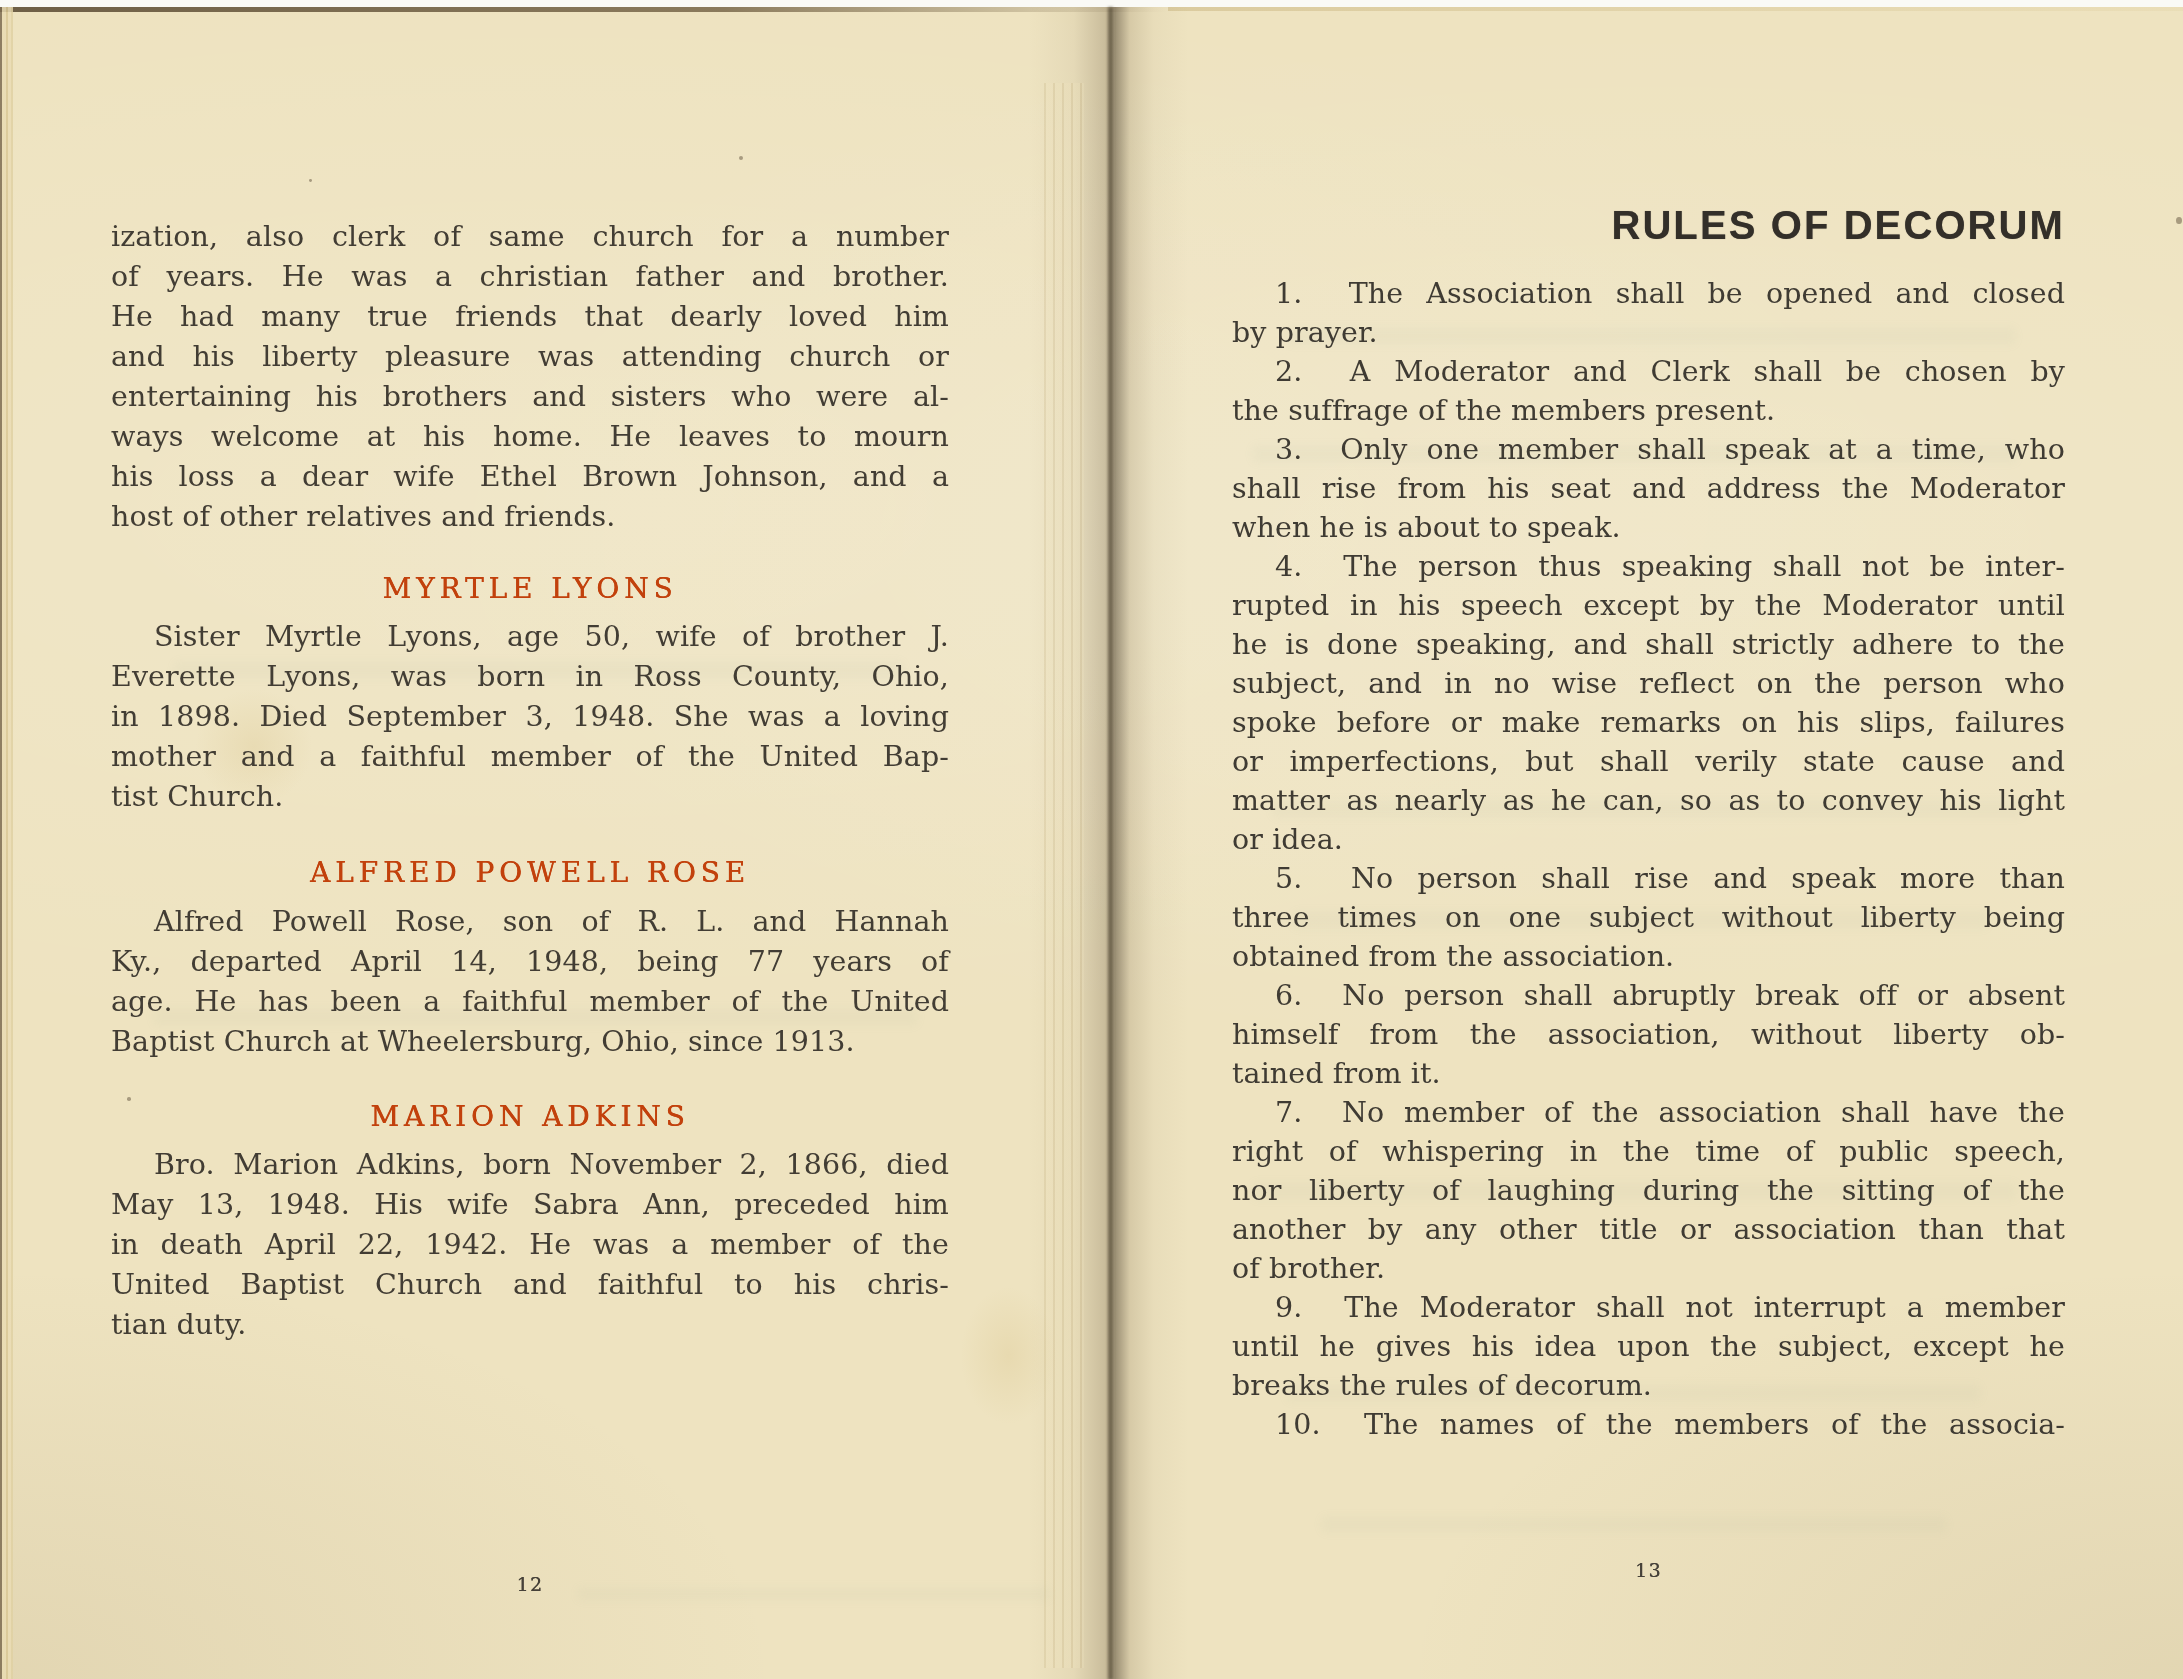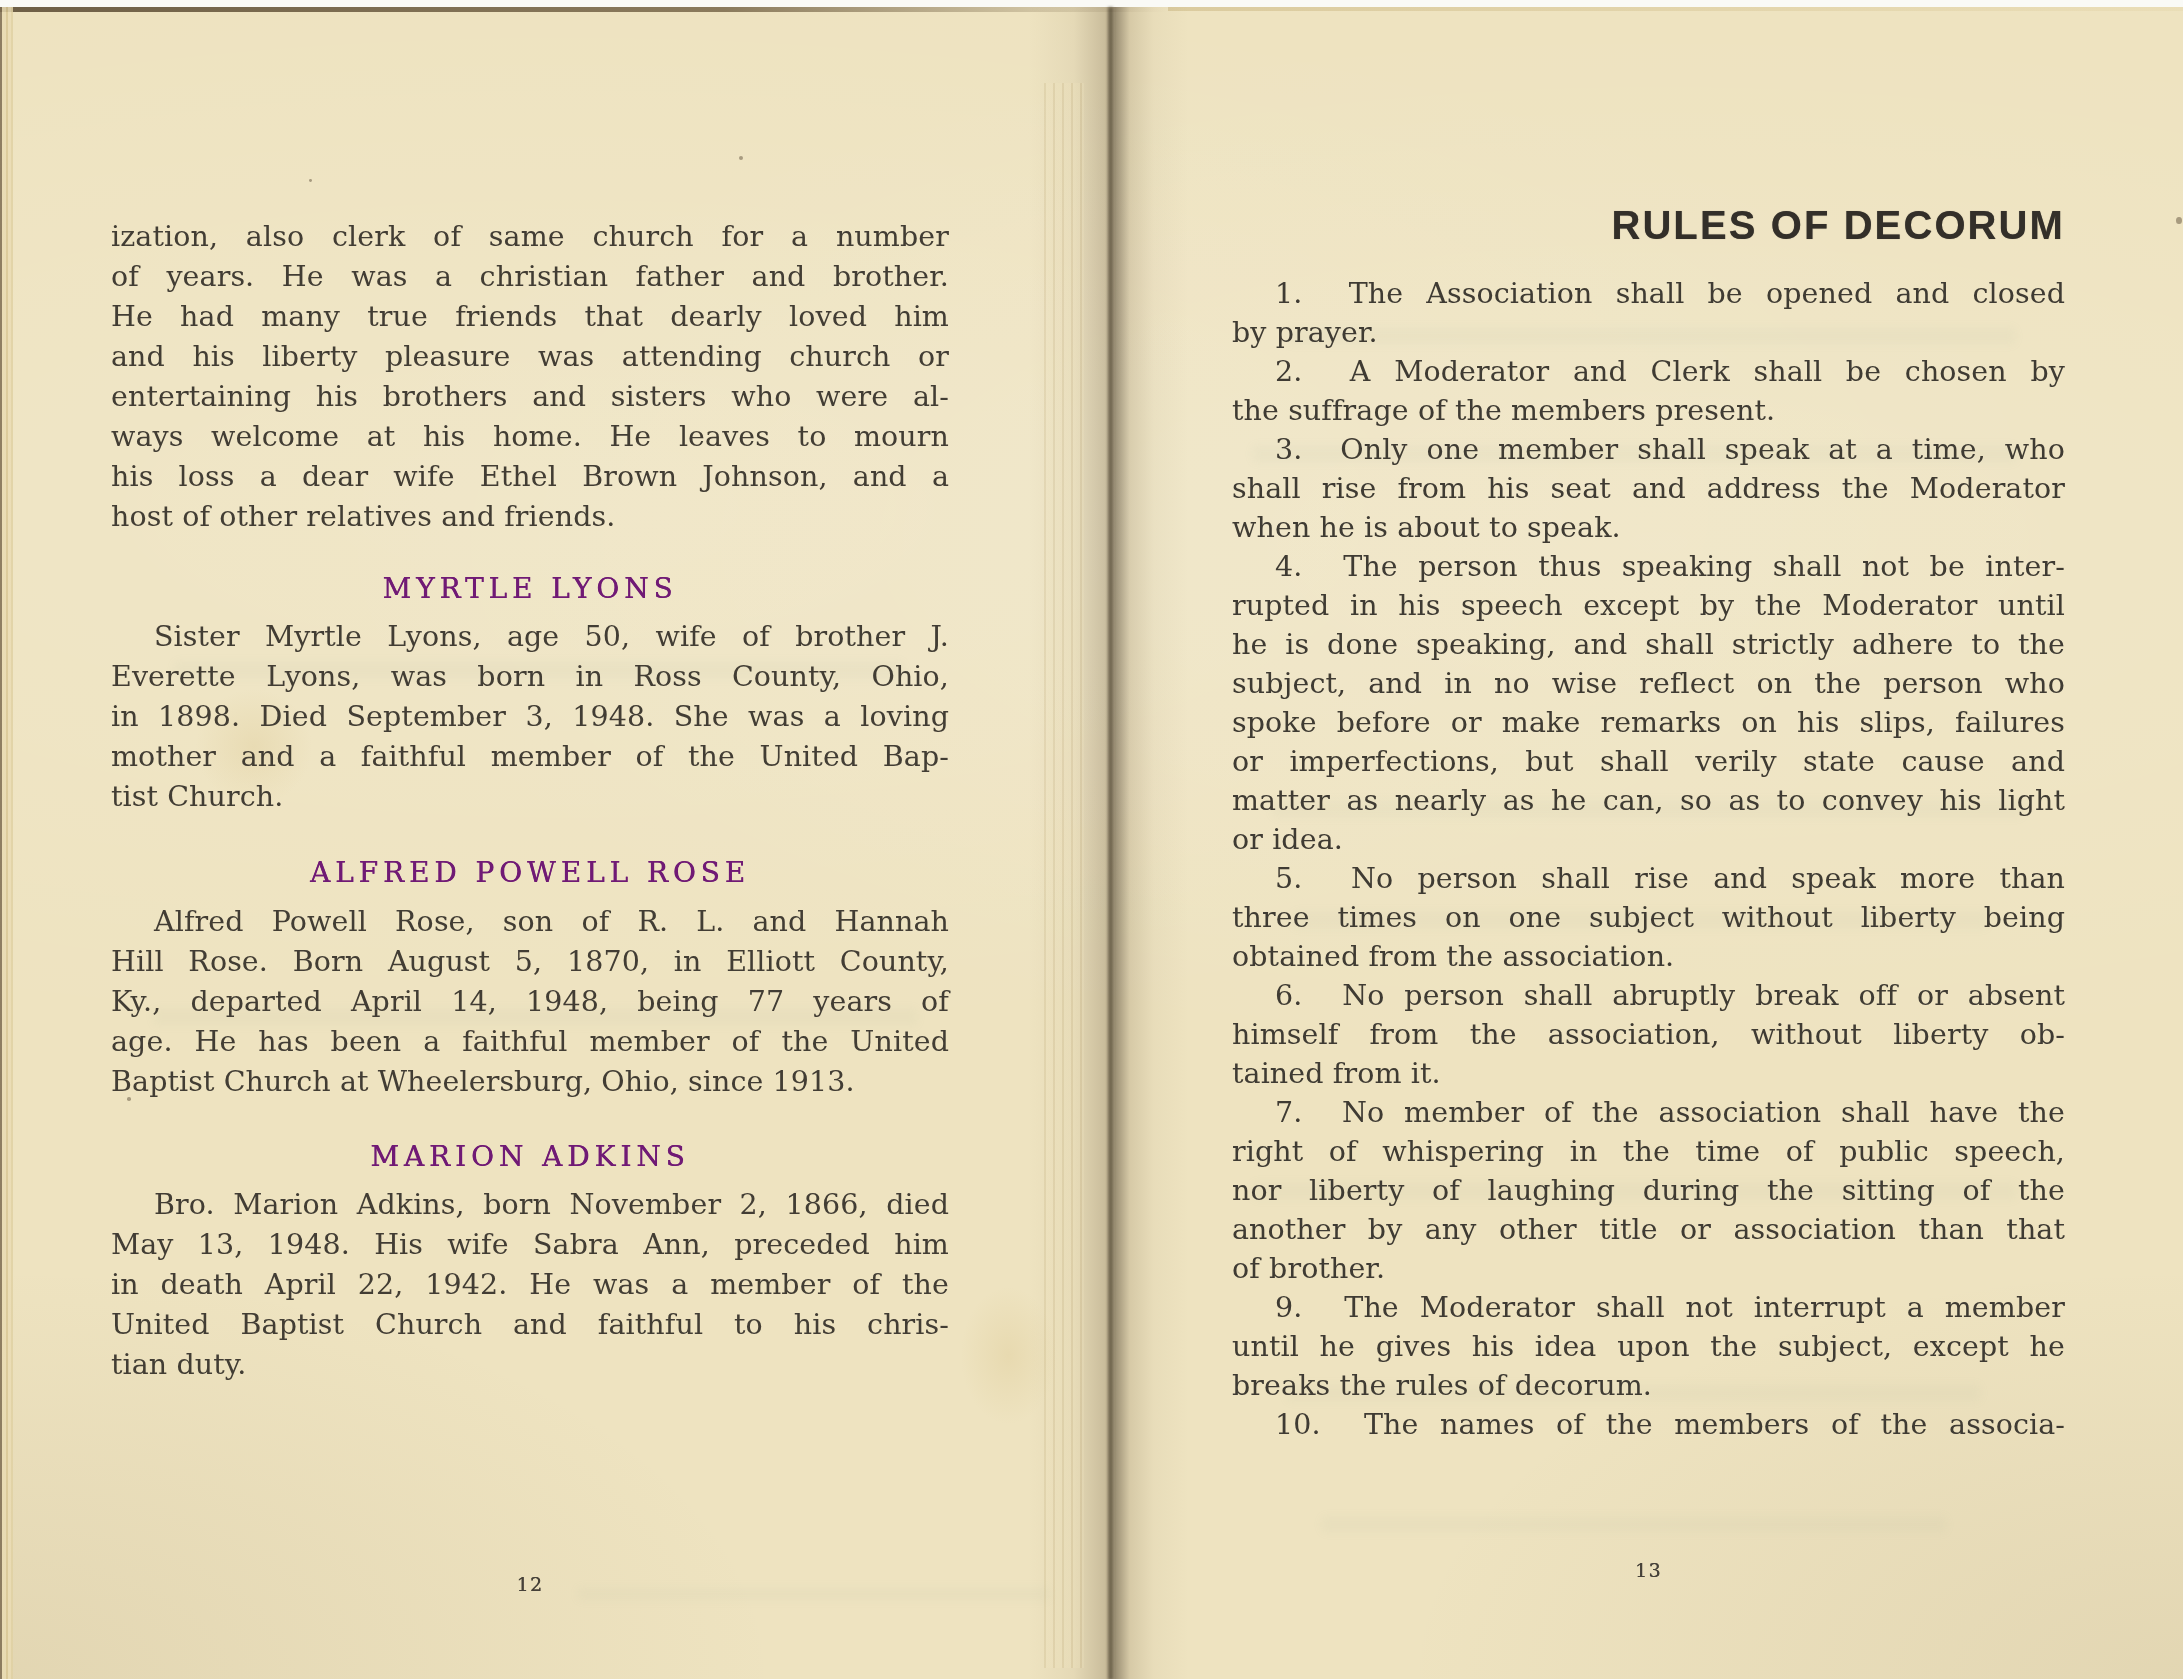--- a/index.html
+++ b/index.html
@@ -104,21 +104,21 @@
     letter-spacing: 0.1px;
   }
 
   .line { text-align: justify; text-align-last: justify; }
   .line.last { text-align-last: left; }
   .line.indent { text-indent: 43px; }
 
   .heading {
     margin: 0; text-align: center;
     font-size: 28px; line-height: 40px; font-weight: normal;
-    letter-spacing: 4.9px; color: #701a75;
+    letter-spacing: 4.9px; color: #c2410c;
     text-shadow: 0.4px 0 0 currentColor;
   }
   .heading.h-myrtle { margin-top: 32px; }
   .heading.h-rose   { margin-top: 36px; }
   .heading.h-adkins { margin-top: 35px; }
   .para { margin-top: 8.3px; }
   .para.first { margin-top: 0; }
 
   .title {
     margin: 0 0 28px 0; text-align: right;
@@ -187,21 +187,20 @@
       <div class="line indent">Sister Myrtle Lyons, age 50, wife of brother J.</div>
       <div class="line">Everette Lyons, was born in Ross County, Ohio,</div>
       <div class="line">in 1898. Died September 3, 1948. She was a loving</div>
       <div class="line">mother and a faithful member of the United Bap-</div>
       <div class="line last">tist Church.</div>
     </div>
 
     <h2 class="heading h-rose">ALFRED POWELL ROSE</h2>
     <div class="para">
       <div class="line indent">Alfred Powell Rose, son of R. L. and Hannah</div>
-      <div class="line">Hill Rose. Born August 5, 1870, in Elliott County,</div>
       <div class="line">Ky., departed April 14, 1948, being 77 years of</div>
       <div class="line">age. He has been a faithful member of the United</div>
       <div class="line last">Baptist Church at Wheelersburg, Ohio, since 1913.</div>
     </div>
 
     <h2 class="heading h-adkins">MARION ADKINS</h2>
     <div class="para">
       <div class="line indent">Bro. Marion Adkins, born November 2, 1866, died</div>
       <div class="line">May 13, 1948. His wife Sabra Ann, preceded him</div>
       <div class="line">in death April 22, 1942. He was a member of the</div>

